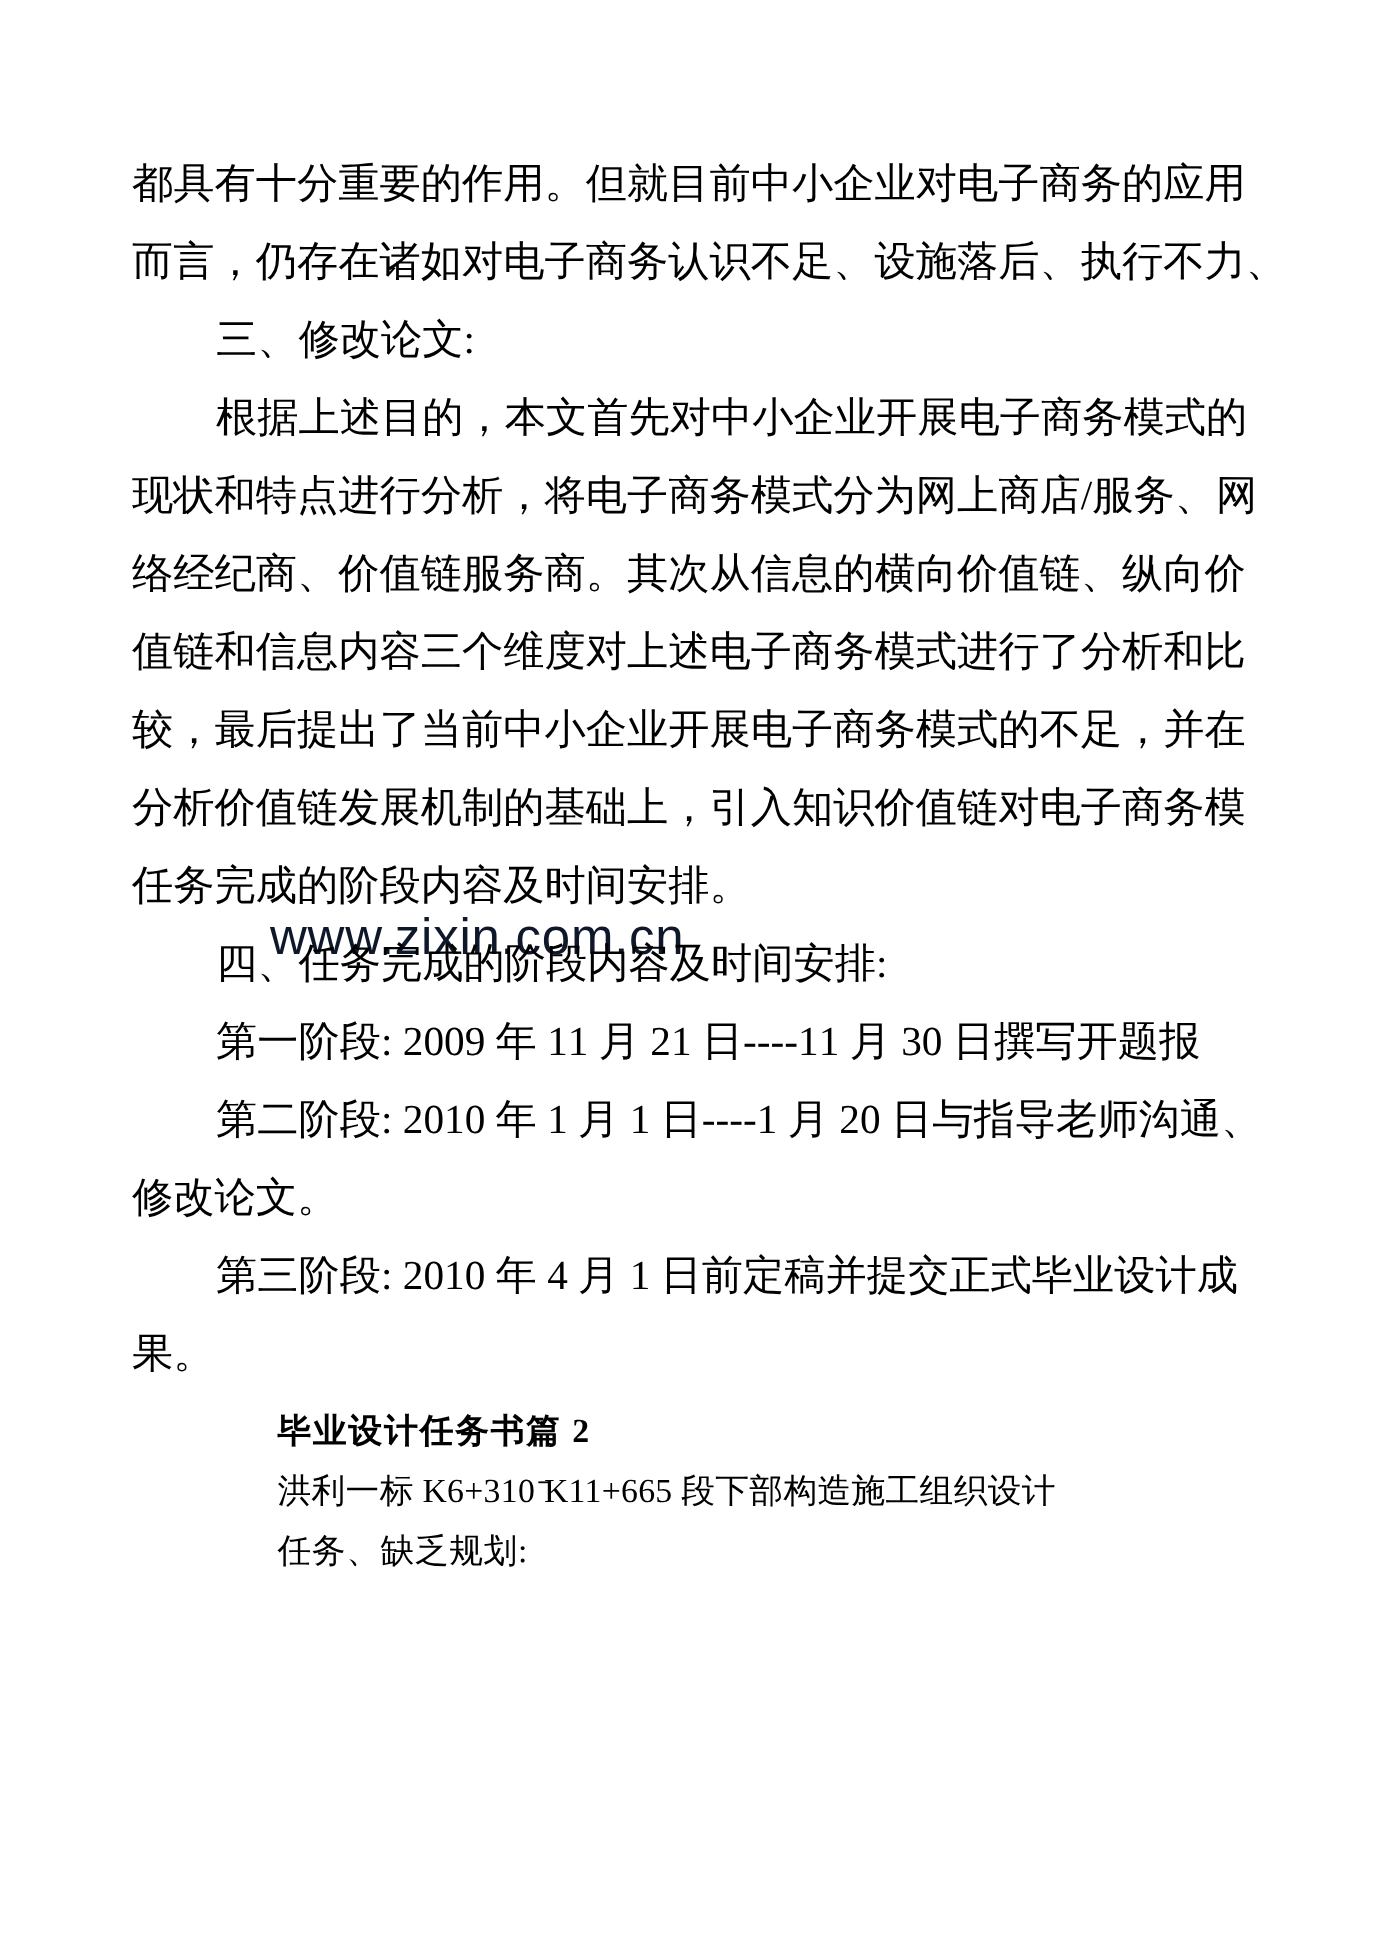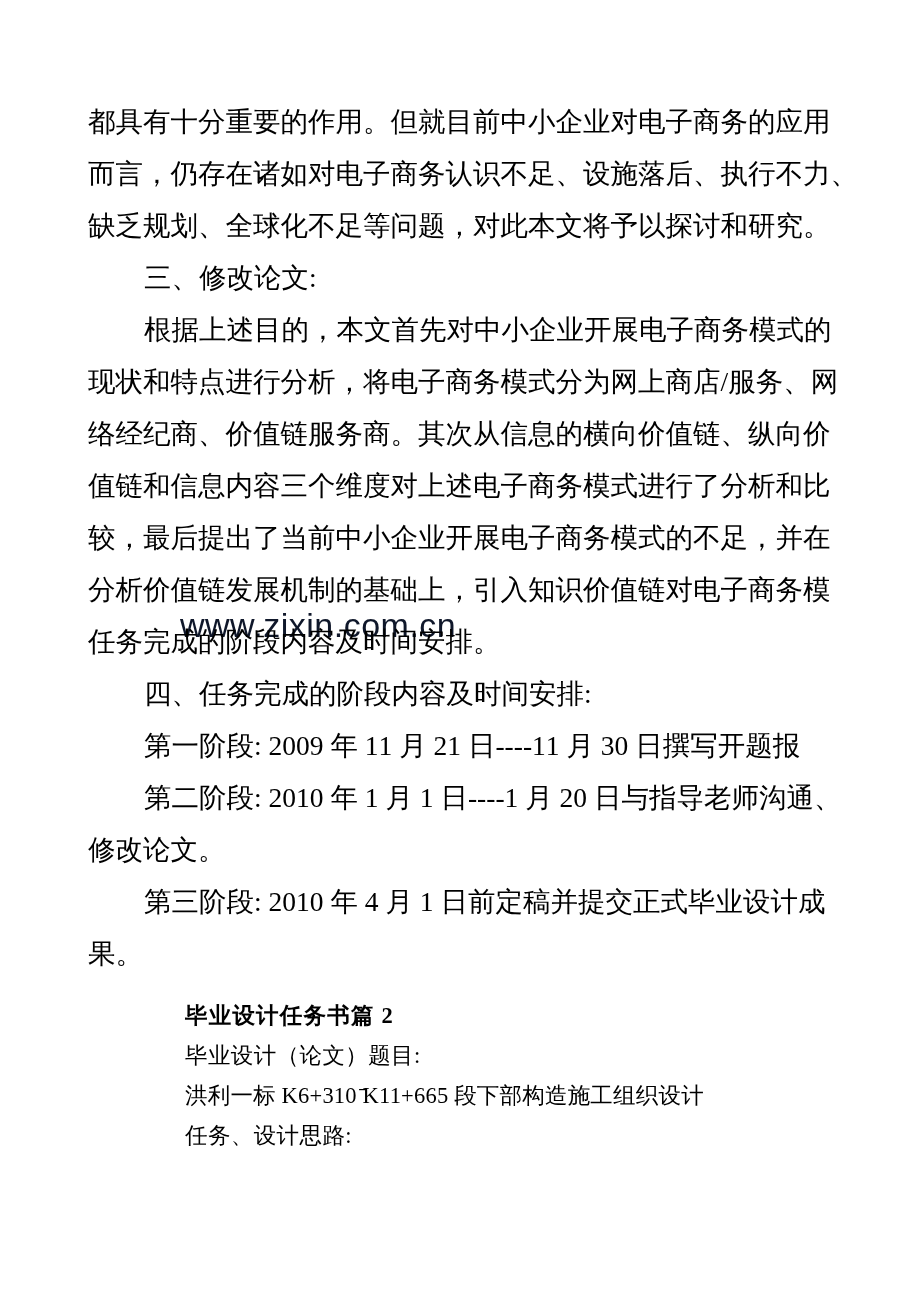--- a/index.html
+++ b/index.html
@@ -60,21 +60,21 @@
     display: flex;
     justify-content: space-between;
     white-space: nowrap;
   }
   .line.just > span { display: inline-block; }
 
   .line.ind { padding-left: 56px; }
 
   
   .blk-sub {
-    margin-top: 16px;
+    margin-top: 6px;
   }
   .sline {
     font-size: 22.5px;
     line-height: 40px;
     height: 40px;
     white-space: nowrap;
     padding-left: 97px;
     letter-spacing: 0.4px;
   }
   .sline.head {
@@ -147,21 +147,20 @@
             <span>施</span>
             <span>落</span>
             <span>后</span>
             <span>、</span>
             <span>执</span>
             <span>行</span>
             <span>不</span>
             <span>力</span>
             <span>、</span>
           </div>
-        <div class="line">缺乏规划、全球化不足等问题，对此本文将予以探讨和研究。</div>
       </div>
 
       <div class="line ind">三、修改论文:</div>
 
       <div>
         <div class="line ind just">
             <span>根</span>
             <span>据</span>
             <span>上</span>
             <span>述</span>
@@ -467,23 +466,22 @@
           </div>
         <div class="line">果。</div>
       </div>
 
     </div>
 
     <div class="blk-sub">
 
       <div class="sline head">毕业设计任务书篇 2</div>
 
-      <div class="sline">毕业设计（论文）题目:</div>
 
       <div class="sline mono-mix">洪利一标 K6+310 ̄K11+665 段下部构造施工组织设计</div>
 
-      <div class="sline">任务、设计思路:</div>
+      <div class="sline">任务、缺乏规划:</div>
 
 
     </div>
 
   </div>
 </div>
 
 </body></html>

